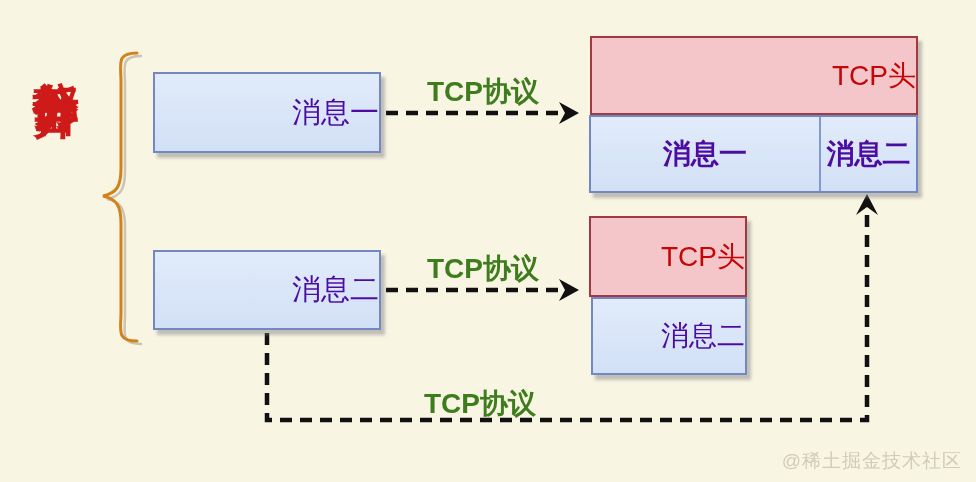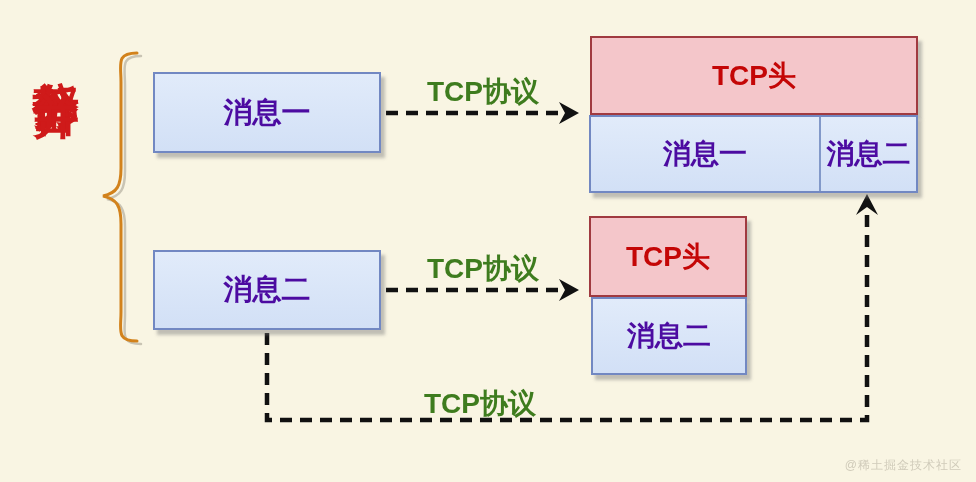--- a/index.html
+++ b/index.html
@@ -12,22 +12,22 @@
   }
   .vtitle{
     position:absolute;left:31px;top:44px;
     writing-mode:vertical-rl;text-orientation:upright;
     font-size:46px;font-weight:bold;color:#cf1a1a;
     letter-spacing:2px;line-height:52px;height:300px;
   }
   .svg-layer{position:absolute;left:0;top:0;pointer-events:none;}
   .box{
     position:absolute;
-    display:flex;align-items:center;justify-content:center;
-    font-weight:bold;font-size:29px;color:#4c0ba1;
+    display:flex;align-items:center;justify-content:flex-end;
+    font-weight:normal;font-size:29px;color:#4c0ba1;
     background:linear-gradient(180deg,#e1ebfa 0%,#d2e0f6 100%);
     border:2px solid #7288c2;
     box-shadow:4px 5px 3px rgba(125,125,125,0.45);
     box-sizing:border-box;
   }
   .pink{
     background:#f4c6ca;
     border:2px solid #a03a40;
     color:#c40606;font-size:28px;
   }
@@ -43,21 +43,21 @@
     font-weight:bold;font-size:28px;color:#4c0ba1;
   }
   .cell-1{flex:0 0 228px;border-right:2px solid #8299c9;}
   .cell-2{flex:1;}
   .greenlabel{
     position:absolute;width:180px;text-align:center;
     font-size:28px;font-weight:bold;color:#3e7c1e;margin-top:7px;
   }
   .watermark{
     position:absolute;right:14px;bottom:8px;
-    font-size:12px;color:#d0cbba;letter-spacing:1px;
+    font-size:19px;color:#d0cbba;letter-spacing:1px;
   }
 </style>
 </head>
 <body>
 
 <div class="canvas">
 
   <svg class="svg-layer" width="976" height="482" viewBox="0 0 976 482">
 
     <path d="M137,53 C116,53 121,64 121,82 L121,168 C121,186 117,193 103,196 C117,199 121,206 121,224 L121,312 C121,330 116,341 137,341" transform="translate(4,3)" fill="none" stroke="#c9c4b4" stroke-width="2.5" stroke-linecap="round"></path>

